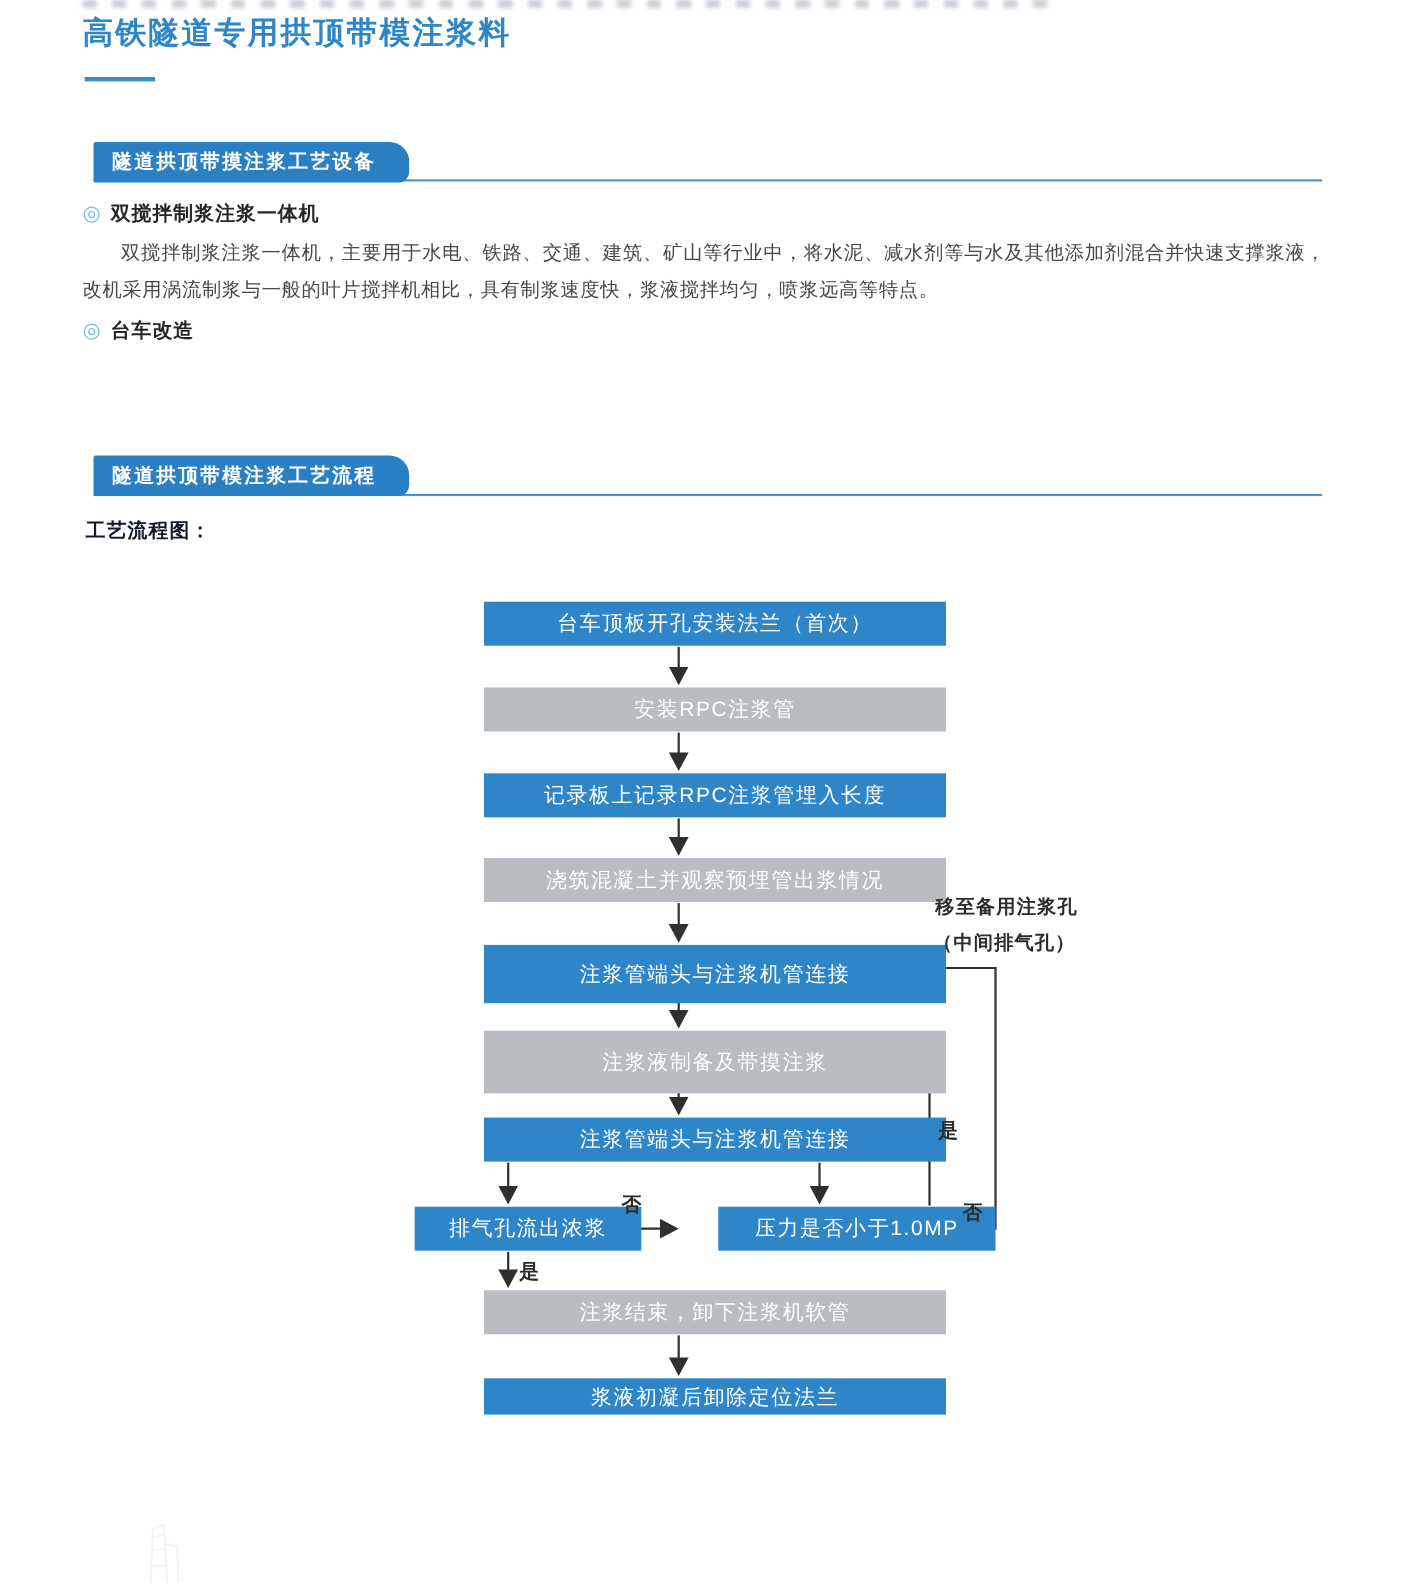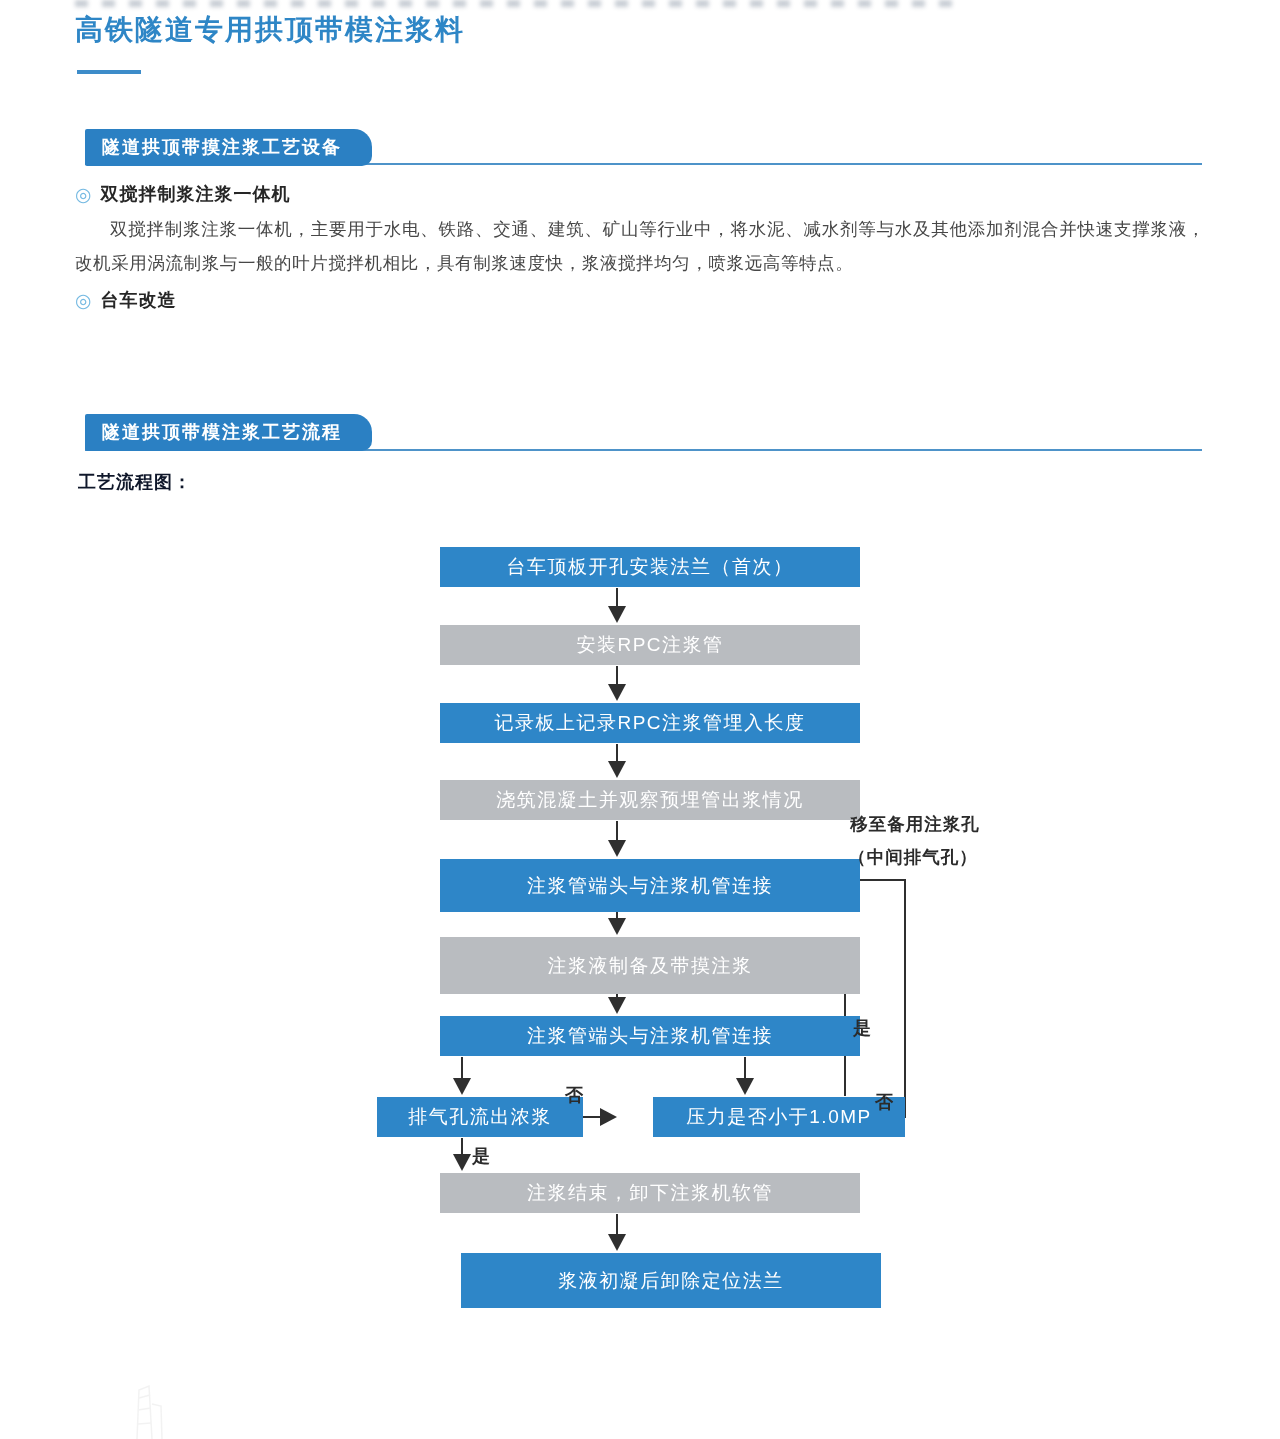--- a/index.html
+++ b/index.html
@@ -74,21 +74,21 @@
 <div class="fbox blue" style="left:407px; top:547px; width:420px; height:40px;">台车顶板开孔安装法兰（首次）</div>
 <div class="fbox gray" style="left:407px; top:625px; width:420px; height:40px;">安装RPC注浆管</div>
 <div class="fbox blue" style="left:407px; top:703px; width:420px; height:40px;">记录板上记录RPC注浆管埋入长度</div>
 <div class="fbox gray" style="left:407px; top:780px; width:420px; height:40px;">浇筑混凝土并观察预埋管出浆情况</div>
 <div class="fbox blue" style="left:407px; top:859px; width:420px; height:53px;">注浆管端头与注浆机管连接</div>
 <div class="fbox gray" style="left:407px; top:937px; width:420px; height:57px;">注浆液制备及带摸注浆</div>
 <div class="fbox blue" style="left:407px; top:1016px; width:420px; height:40px;">注浆管端头与注浆机管连接</div>
 <div class="fbox blue" style="left:344px; top:1097px; width:206px; height:40px;">排气孔流出浓浆</div>
 <div class="fbox blue" style="left:620px; top:1097px; width:252px; height:40px;">压力是否小于1.0MP</div>
 <div class="fbox gray" style="left:407px; top:1173px; width:420px; height:40px;">注浆结束，卸下注浆机软管</div>
-<div class="fbox blue" style="left:428px; top:1253px; width:420px; height:55px;">浆液初凝后卸除定位法兰</div>
+<div class="fbox blue" style="left:407px; top:1253px; width:420px; height:33px;">浆液初凝后卸除定位法兰</div>
 
 <div class="edge-label" style="left:565px; top:1083px;">否</div>
 <div class="edge-label" style="left:472px; top:1144px;">是</div>
 <div class="edge-label" style="left:853px; top:1016px;">是</div>
 <div class="edge-label" style="left:875px; top:1090px;">否</div>
 
 <div class="flow-note" style="left:840px; top:812px;">移至备用注浆孔</div>
 <div class="flow-note" style="left:838px; top:845px;">（中间排气孔）</div>
 
 <svg class="connectors" viewBox="0 0 1280 1439">

